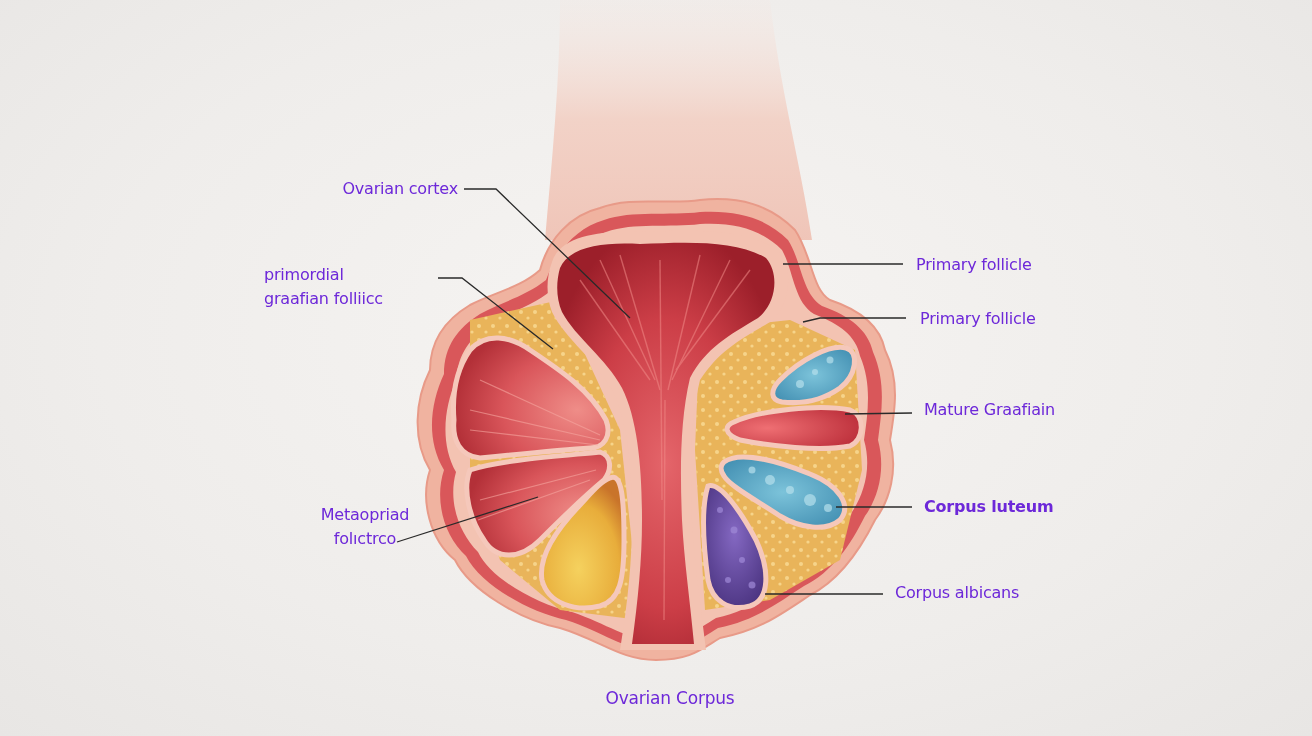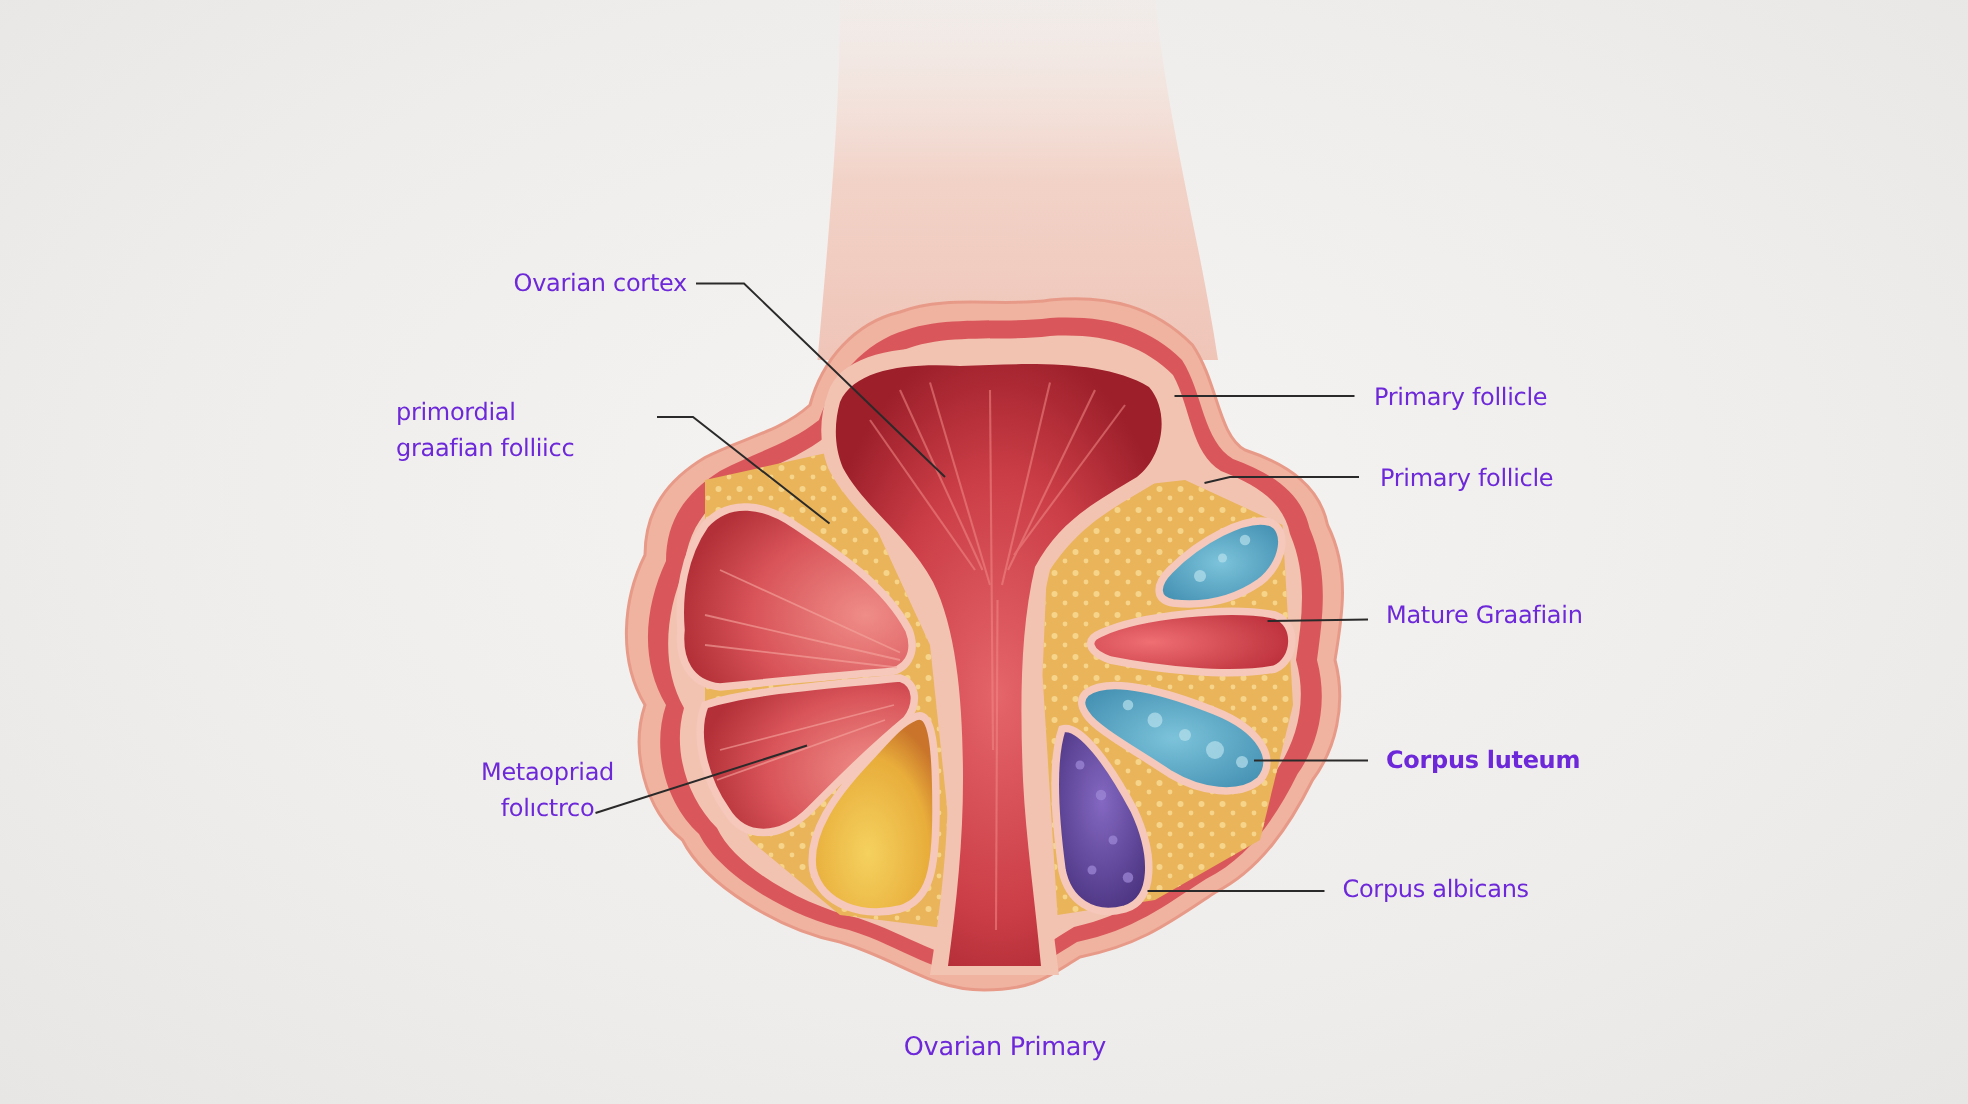--- a/index.html
+++ b/index.html
@@ -159,14 +159,14 @@
         <div>Mature Graafiain</div>
       </div>
       <div class="label left" style="left: 924px; top: 495px; width: 170px; font-weight: bold;">
         <div>Corpus luteum</div>
       </div>
       <div class="label left" style="left: 895px; top: 581px; width: 170px;">
         <div>Corpus albicans</div>
       </div>
     </div>
 
-  <div class="label center" style="left:560px;top:686px;width:220px;font-size:17px;">Ovarian Primary</div>
+  <div class="label center" style="left:560px;top:686px;width:220px;font-size:17px;">Ovarian Corpus</div>
 </div>
 
 </body></html>

